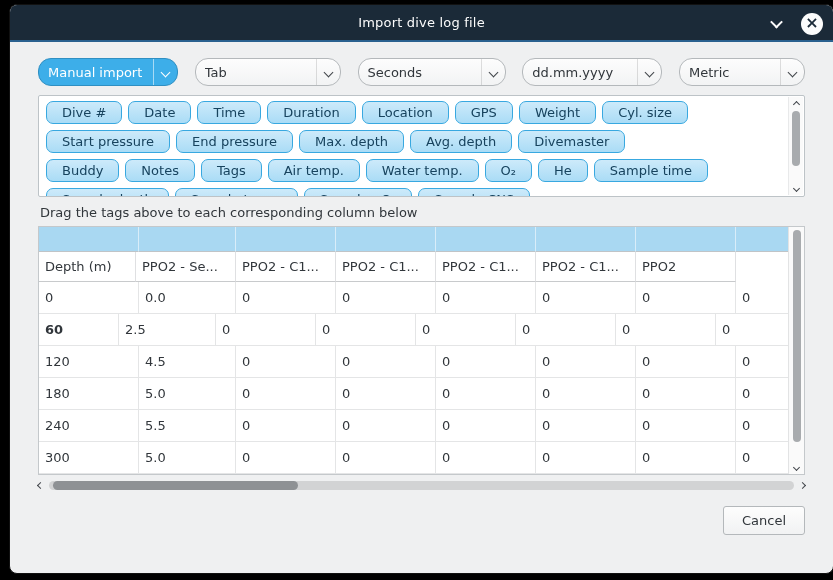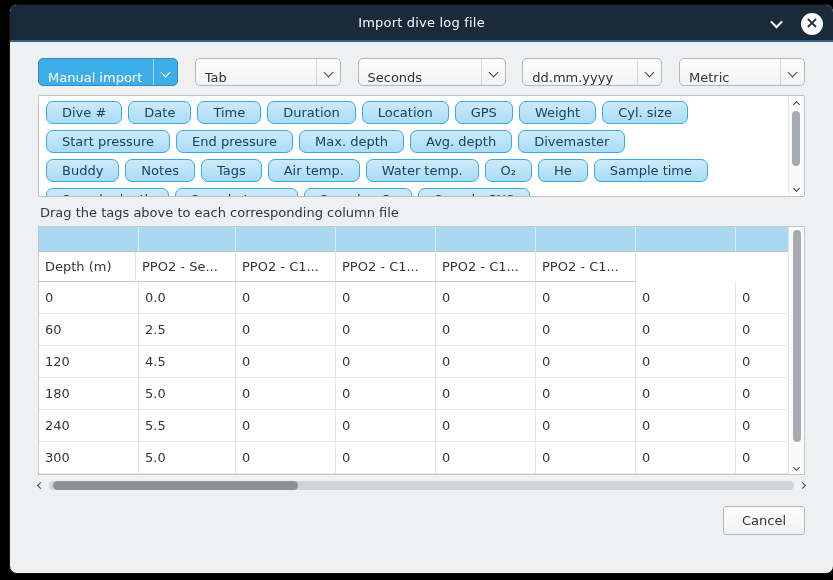--- a/index.html
+++ b/index.html
@@ -27,22 +27,22 @@
     width:22px; height:22px; border-radius:50%; background:#fcfcfc;
     display:flex; align-items:center; justify-content:center; cursor:pointer;
   }
   .close-x { color:#1b2a38; font-size:16px; font-weight:bold; line-height:1; margin-top:-1px; }
   
   .content { padding:16px 28px 0 28px; }
   
   .combo-row { display:flex; justify-content:space-between; margin-bottom:9px; }
   .combo {
     height:28px; background:linear-gradient(#fdfdfd,#f2f3f4);
-    border:1px solid #b4b8bb; border-radius:5px;
-    display:flex; align-items:flex-end; justify-content:space-between;
+    border:1px solid #b4b8bb; border-radius:13px;
+    display:flex; align-items:center; justify-content:space-between;
     padding:0 0 0 9px; cursor:pointer;
   }
   .combo-label { white-space:nowrap; overflow:hidden; }
   .combo-arrow { width:24px; height:100%; display:flex; align-items:center; justify-content:center; border-left:1px solid rgba(0,0,0,0.12); }
   .combo.primary { background:var(--accent,#3daee9); border-color:#2f8fc2; color:#fff; }
   .combo.primary .combo-arrow { border-left-color:rgba(255,255,255,0.55); }
   .combo.primary .chev { border-color:#fff; }
   
   .chev { display:inline-block; width:7px; height:7px; border-right:1.6px solid #41454a; border-bottom:1.6px solid #41454a; }
   .chev.down  { transform:rotate(45deg); }
@@ -163,55 +163,56 @@
             <i class="chev up small"></i>
           </span>
         <span class="vthumb" style="height:56%"></span>
         <span class="spacer"></span>
         <span class="arr">
             <i class="chev down small"></i>
           </span>
       </div>
     </div>
 
-    <div class="instruction">Drag the tags above to each corresponding column file</div>
+    <div class="instruction">Drag the tags above to each corresponding column below</div>
 
     <div class="table-outer">
       <div class="table-viewport">
         <div class="trow drop-row">
             <div class="tcell drop-cell" style="width: 100px;"></div>
             <div class="tcell drop-cell" style="width: 97px;"></div>
             <div class="tcell drop-cell" style="width: 100px;"></div>
             <div class="tcell drop-cell" style="width: 100px;"></div>
             <div class="tcell drop-cell" style="width: 100px;"></div>
             <div class="tcell drop-cell" style="width: 100px;"></div>
             <div class="tcell drop-cell" style="width: 100px;"></div>
             <div class="tcell drop-cell" style="width: 100px;"></div>
           </div>
         <div class="trow header-row">
             <div class="tcell head-cell" style="width: 97px;">Depth (m)</div>
             <div class="tcell head-cell" style="width: 100px;">PPO2 - Se...</div>
             <div class="tcell head-cell" style="width: 100px;">PPO2 - C1...</div>
             <div class="tcell head-cell" style="width: 100px;">PPO2 - C1...</div>
             <div class="tcell head-cell" style="width: 100px;">PPO2 - C1...</div>
             <div class="tcell head-cell" style="width: 100px;">PPO2 - C1...</div>
+            <div class="tcell head-cell" style="width: 100px;">PPO2</div>
           </div>
         <div>
             <div class="trow data-row">
               <div class="tcell data-cell" style="width: 100px;">0</div>
               <div class="tcell data-cell" style="width: 97px;">0.0</div>
               <div class="tcell data-cell" style="width: 100px;">0</div>
               <div class="tcell data-cell" style="width: 100px;">0</div>
               <div class="tcell data-cell" style="width: 100px;">0</div>
               <div class="tcell data-cell" style="width: 100px;">0</div>
               <div class="tcell data-cell" style="width: 100px;">0</div>
               <div class="tcell data-cell" style="width: 100px;">0</div>
             </div>
             <div class="trow data-row">
-              <div class="tcell data-cell" style="width: 100px;">60</div>
+              <div class="tcell data-cell" style="width: 80px; font-weight: bold;">60</div>
               <div class="tcell data-cell" style="width: 97px;">2.5</div>
               <div class="tcell data-cell" style="width: 100px;">0</div>
               <div class="tcell data-cell" style="width: 100px;">0</div>
               <div class="tcell data-cell" style="width: 100px;">0</div>
               <div class="tcell data-cell" style="width: 100px;">0</div>
               <div class="tcell data-cell" style="width: 100px;">0</div>
               <div class="tcell data-cell" style="width: 100px;">0</div>
             </div>
             <div class="trow data-row">
               <div class="tcell data-cell" style="width: 100px;">120</div>

